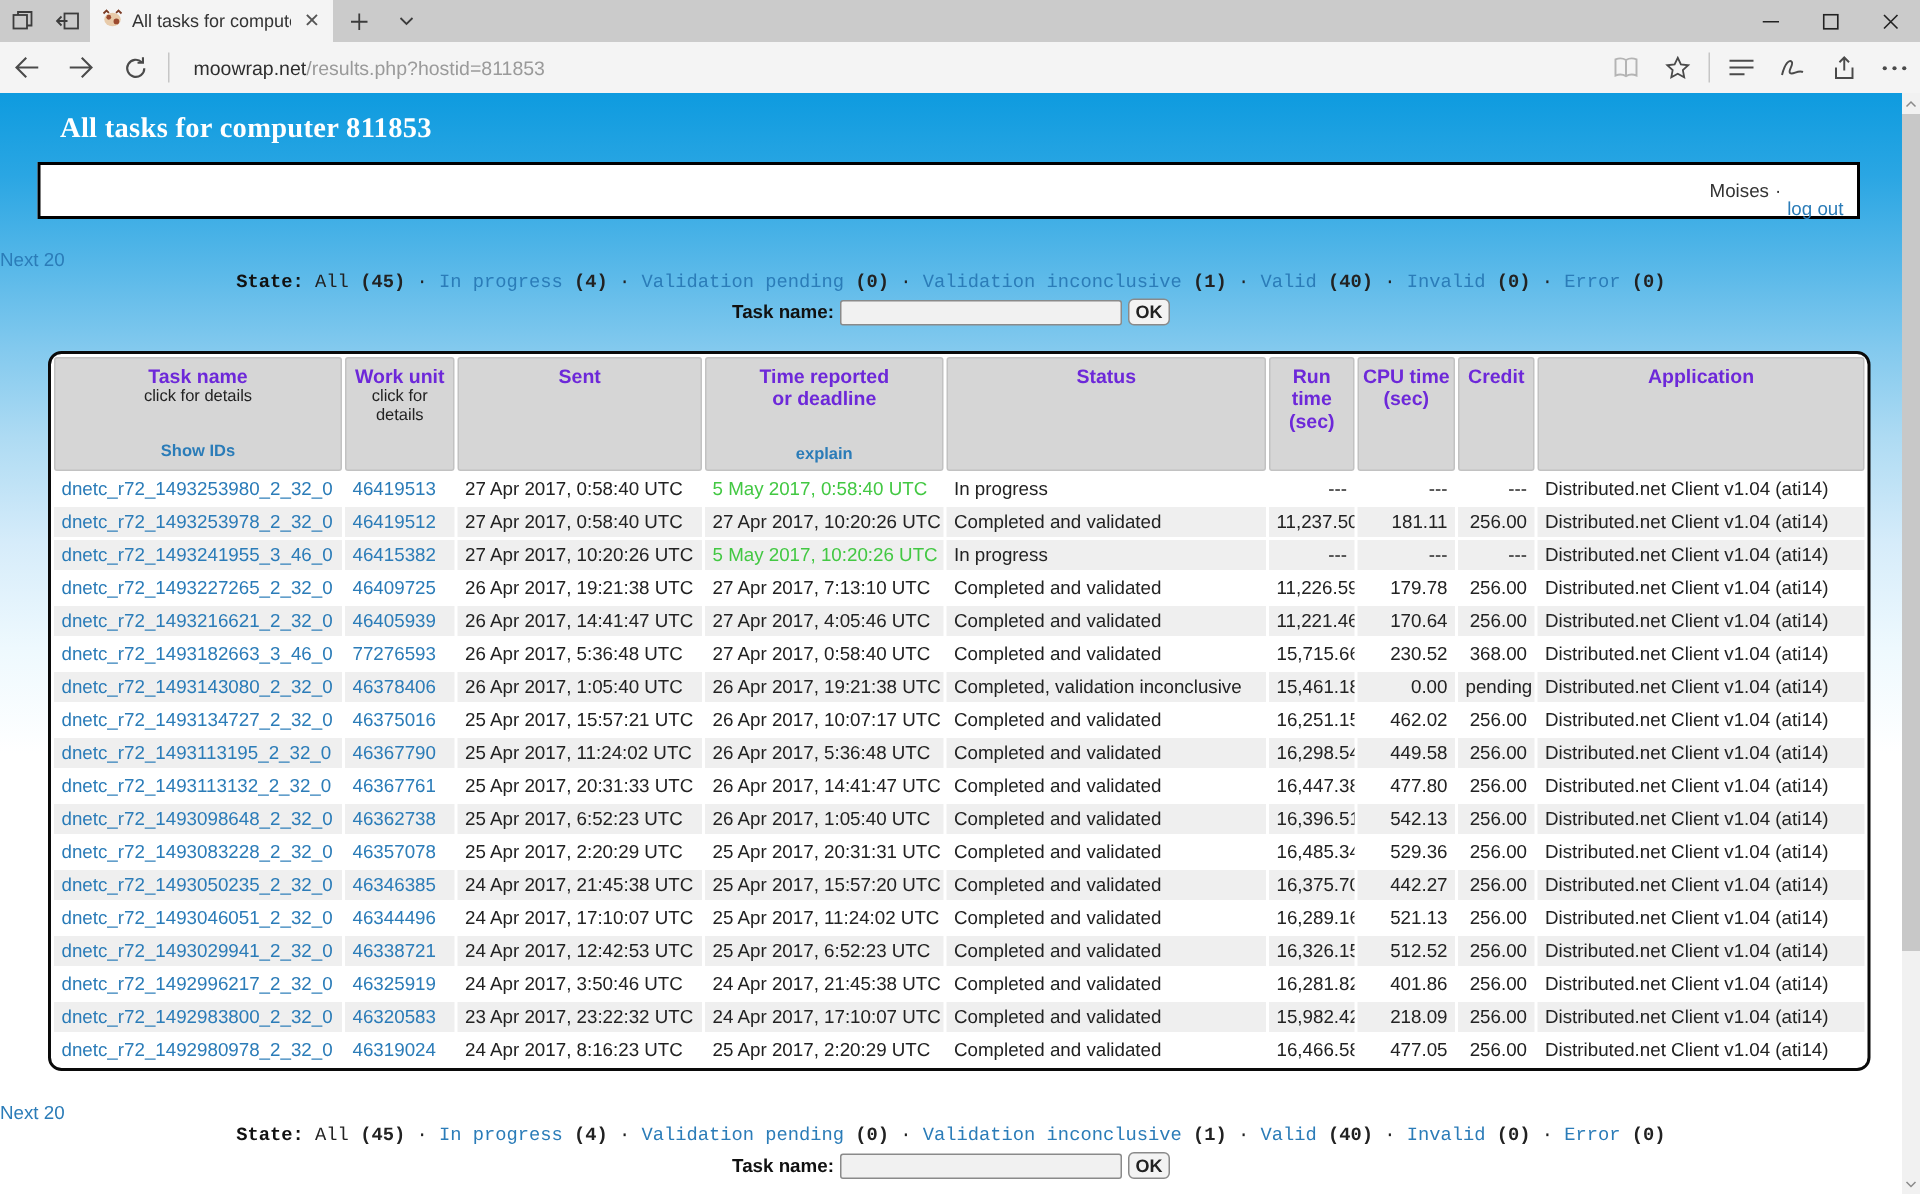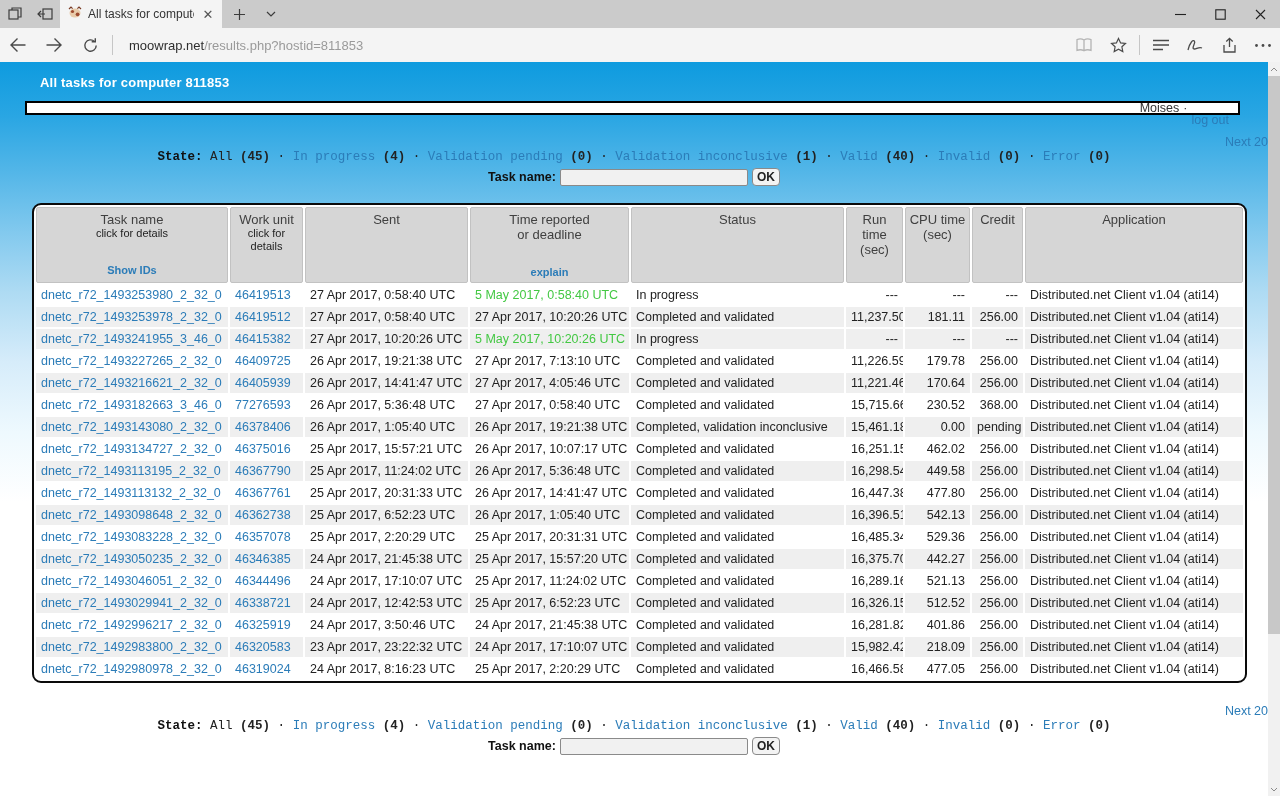--- a/index.html
+++ b/index.html
@@ -24,46 +24,46 @@
   .url-host { color:#2e2e2e; }
   .url-path { color:#9a9a9a;text-align:right; }
   .cmd-icon { width:34px; display:flex; align-items:center; justify-content:center; }
 
   
   .page-body { position:relative; height:734px; overflow:hidden;
     background:linear-gradient(180deg,#0e9bdf 0px,#2aa6e3 55px,#53b6e8 110px,#82c9ee 170px,
       #aedbf3 230px,#d6ecfa 300px,#eef9fe 370px,#ffffff 440px,#ffffff 100%); }
   .page-inner { width:1268px; }
 
-  .page-title { color:#fff; font-size:13px; font-weight:bold; padding:13px 0 11px 40px; letter-spacing:.2px; }
-
-  .user-bar { margin:0 28px 0 25px; height:14px; background:#fff; border:2px solid #000;
+  .page-title { color:#fff; font-size:19px; font-weight:bold; padding:13px 0 11px 40px; letter-spacing:.2px;font-family:Liberation Serif, serif; }
+
+  .user-bar { margin:0 28px 0 25px; height:38px; background:#fff; border:2px solid #000;
     display:flex; align-items:center; justify-content:flex-end; padding-right:9px; font-size:12.5px; }
   .user-name { color:#333; }
   .dot-sep { color:#333; margin:0 4px; }
 
   a.link { color:#2b7cb8; text-decoration:none; cursor:pointer;margin-top:24px; }
-  .pager-line { text-align:right; font-size:12.5px; margin-top:20px; line-height:14px; }
+  .pager-line { text-align:left; font-size:12.5px; margin-top:20px; line-height:14px; }
   .pager-line.bottom { margin-top:21px; }
   .state-line { text-align:center; font-size:12.5px; line-height:14px; margin-top:1px; color:#222;font-family:Liberation Mono, monospace; }
   .state-label { font-weight:bold; color:#111; }
   .state-count { font-weight:bold; color:#222; }
   .state-plain { color:#222; }
 
   .taskname-line { text-align:center; margin-top:4px; font-size:12.5px; color:#111; display:flex; align-items:center; justify-content:center; gap:4px; }
   .taskname-label { font-weight:bold; }
   .taskname-input { width:188px; height:17px; background:#f1f1f1; border:1px solid #8a8a8a; border-radius:2px; font-size:12px; padding:0 3px; }
   .ok-btn { height:18px; background:#f3f3f3; border:1px solid #8a8a8a; border-radius:4px; font-size:12px; font-weight:bold; color:#222; padding:0 4px; line-height:15px; cursor:pointer; }
 
   
   table.results { margin:17px 21px 0 32px; width:1215px; table-layout:fixed;
     border:2px solid #0a0a0a; border-radius:9px; border-spacing:2px; background:#fff; }
   th { background:#d6d6d6; border:1px solid #c2c2c2; border-radius:2px; text-align:center;
     vertical-align:top; padding:4px 2px 2px; }
-  .h-title { font-size:13px; font-weight:normal; color:#404040; line-height:15px; }
+  .h-title { font-size:13px; font-weight:bold; color:#6d28d9; line-height:15px; }
   .h-sub { font-size:11px; font-weight:normal; color:#222; line-height:13px; }
   a.h-link { font-size:11px; line-height:13px; display:inline-block; }
   td { height:20px; font-size:12.5px; color:#222; padding:0 5px; white-space:nowrap; overflow:hidden; }
   tr.odd td { background:#efefef; }
   tr.even td { background:#ffffff; }
   td.c-num { text-align:right; }
   td.green { color:#43c843; }
 
   
   .scrollbar { position:absolute; top:0; right:0; width:12px; height:734px; background:#f1f1f1; }

